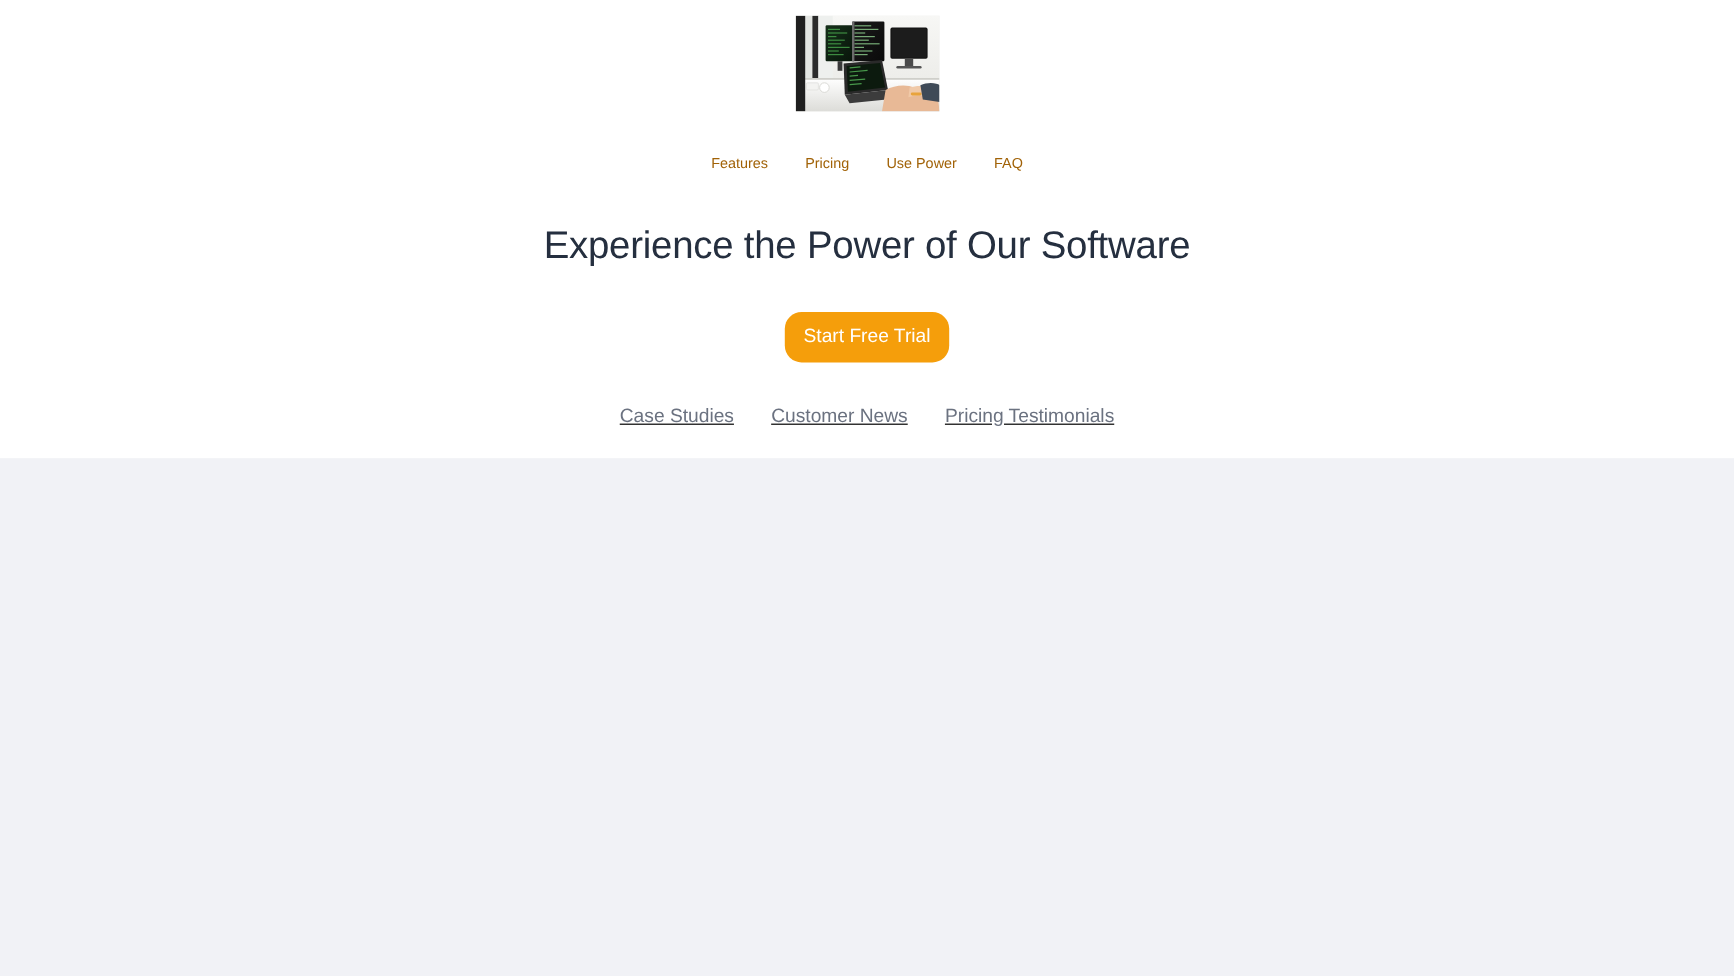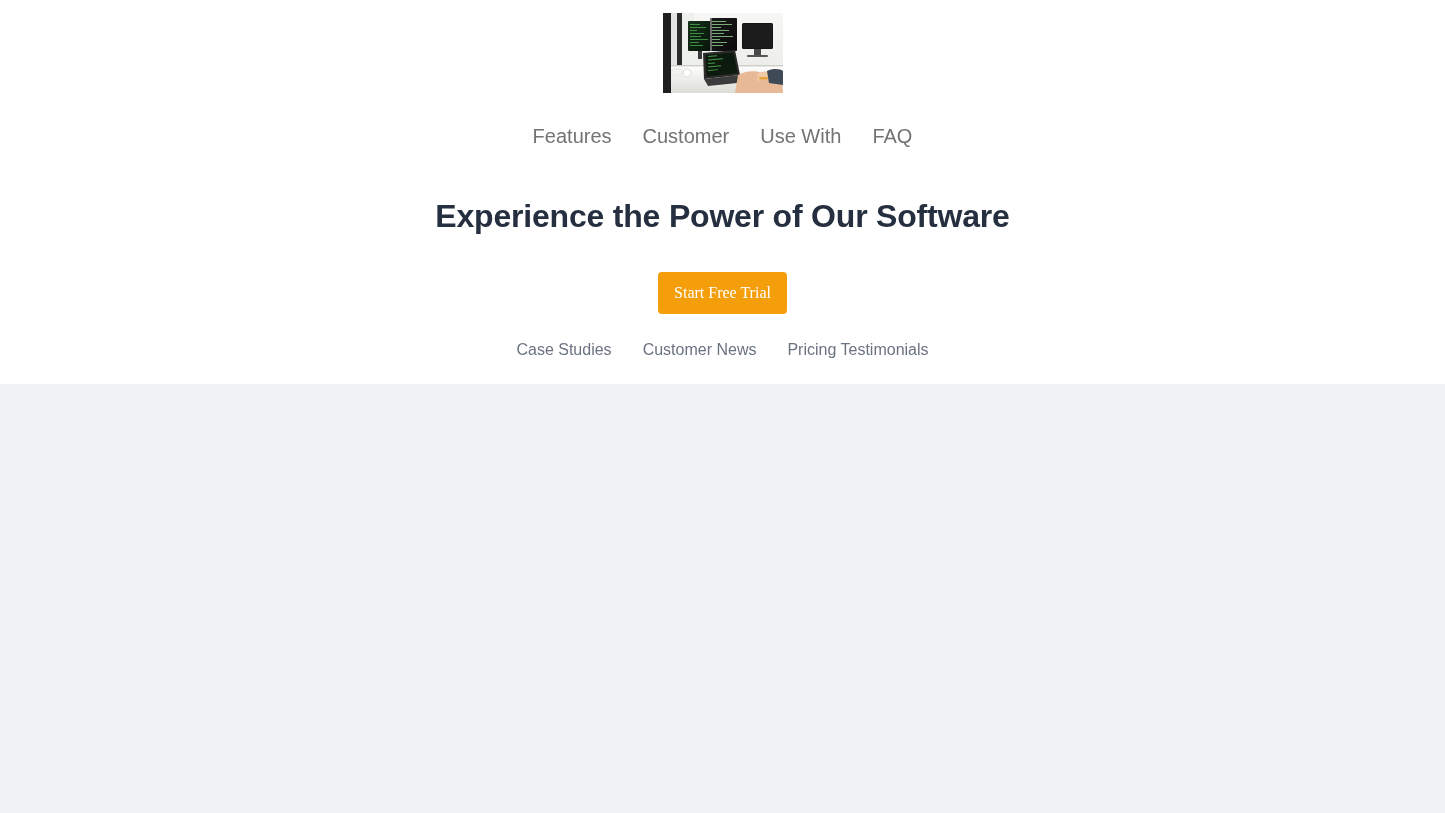--- a/index.html
+++ b/index.html
@@ -42,78 +42,79 @@
   .logo-img svg { display: block; width: 120px; height: 80px; }
 
   
   .nav-row {
     display: flex;
     justify-content: center;
     align-items: center;
     margin-top: 31px;
   }
   .nav-link {
-    color: #737373;
-    font-size: 20px;
+    color: #a16207;
+    font-size: 12px;
     line-height: 24px;
     text-decoration: none;
     padding: 0;
     margin: 0 15.5px;
     white-space: nowrap;
     cursor: pointer;
   }
 
   
   .hero-inner {
     max-width: 1445px;
     margin: 0 auto;
     padding: 0 24px;
     text-align: center;
   }
   .hero-title {
-    margin: 48px 0 0 0;
+    margin: 36px 0 0 0;
     font-size: 32px;
     line-height: 40px;
-    font-weight: 700;
+    font-weight: 400;
     color: #252f3f;
     letter-spacing: -0.2px;
   }
   .hero-sub {
     margin: 18px auto 0 auto;
     max-width: 1300px;
     font-size: 16px;
     line-height: 24px;
     color: #6b7280;
   }
 
   
   .cta-row {
     display: flex;
     justify-content: center;
     margin-top: 36px;
   }
   .cta-button {
     background: #f59e0b;
     color: #ffffff;
-    font-family: Liberation Serif, serif;
+    font-family: Liberation Sans, sans-serif;
     font-size: 16px;
     line-height: 24px;
     border: none;
-    border-radius: 4px;
+    border-radius: 14px;
     padding: 9px 16px;
     cursor: pointer;
   }
 
   
   .footer-row {
     display: flex;
     justify-content: center;
     align-items: center;
-    margin-top: 24px;
+    margin-top: 34px;
     padding-bottom: 22px;
+    text-decoration: underline;
   }
   .footer-link {
     color: #6b7280;
     font-size: 16px;
     line-height: 24px;
     text-decoration: none;
     margin: 0 15.5px;
     white-space: nowrap;
     cursor: pointer;
   }
@@ -211,22 +212,22 @@
 
         <circle cx="24" cy="60" r="4" fill="#ffffff" stroke="#d8d8d4" stroke-width="0.8"></circle>
         <rect x="9" y="56" width="10" height="6" rx="1" fill="#f3f3f1" stroke="#dddddb" stroke-width="0.6"></rect>
         <rect x="0" y="0" width="8" height="80" fill="#1f1f1f"></rect>
       </svg>
     </a>
   </div>
 
   <nav class="nav-row">
     <a class="nav-link" href="#">Features</a>
-    <a class="nav-link" href="#">Customer</a>
-    <a class="nav-link" href="#">Use With</a>
+    <a class="nav-link" href="#">Pricing</a>
+    <a class="nav-link" href="#">Use Power</a>
     <a class="nav-link" href="#">FAQ</a>
   </nav>
 
   <div class="hero-inner">
     <h1 class="hero-title">Experience the Power of Our Software</h1>
 
     <div class="cta-row">
       <button class="cta-button" type="button">Start Free Trial</button>
     </div>
   </div>

